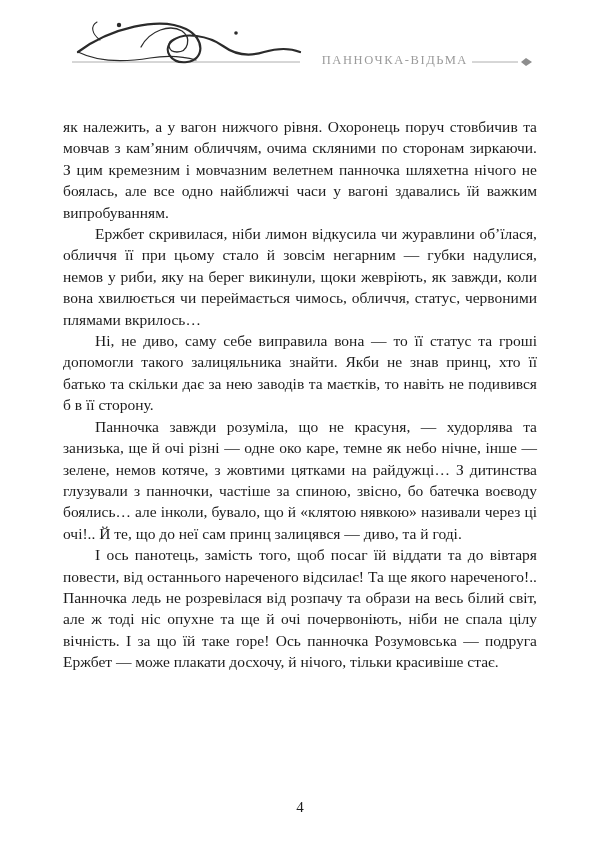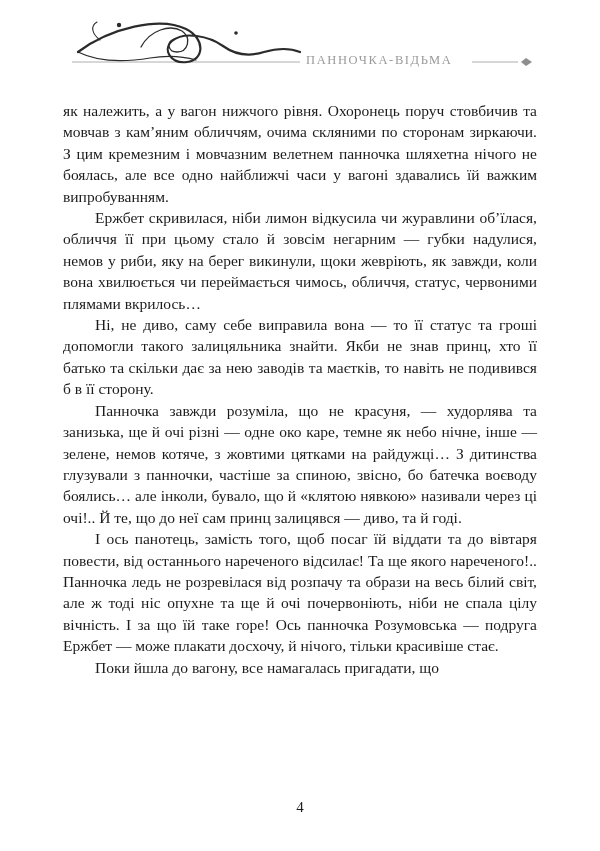--- a/index.html
+++ b/index.html
@@ -29,32 +29,32 @@
     display: block;
     position: absolute;
     top: 0;
     left: 0;
   }
   .running-title {
     position: absolute;
     top: 53px;
     left: 306px;
     width: 162px;
-    text-align: left;
+    text-align: right;
     font-size: 12.5px;
     letter-spacing: 1.6px;
     color: #9a9a9a;
     white-space: nowrap;
     font-family: "Liberation Serif", "DejaVu Serif", serif;
   }
 
   
   .page-body {
     position: absolute;
-    top: 100px;
+    top: 116px;
     left: 63px;
     width: 474px;
   }
   .page-body p {
     margin: 0;
     font-size: 15.5px;
     line-height: 21.4px;
     text-align: justify;
     text-indent: 32px;
     color: #1c1c1c;
@@ -100,20 +100,19 @@
     </svg>
     <div class="running-title">ПАННОЧКА-ВІДЬМА</div>
   </div>
 
   <div class="page-body">
     <p class="no-indent">як належить, а у вагон нижчого рівня. Охоронець поруч стовбичив та мовчав з кам’яним обличчям, очима скляними по сторонам зиркаючи. З цим кремезним і мовчазним велетнем панночка шляхетна нічого не боялась, але все одно найближчі часи у вагоні здавались їй важким випробуванням.</p>
     <p>Ержбет скривилася, ніби лимон відкусила чи журавлини об’їлася, обличчя її при цьому стало й зовсім негарним — губки надулися, немов у риби, яку на берег викинули, щоки жевріють, як завжди, коли вона хвилюється чи переймається чимось, обличчя, статус, червоними плямами вкрилось…</p>
     <p>Ні, не диво, саму себе виправила вона — то її статус та гроші допомогли такого залицяльника знайти. Якби не знав принц, хто її батько та скільки дає за нею заводів та маєтків, то навіть не подивився б в її сторону.</p>
     <p>Панночка завжди розуміла, що не красуня, — худорлява та занизька, ще й очі різні — одне око каре, темне як небо нічне, інше — зелене, немов котяче, з жовтими цятками на райдужці… З дитинства глузували з панночки, частіше за спиною, звісно, бо батечка воєводу боялись… але інколи, бувало, що й «клятою нявкою» називали через ці очі!.. Й те, що до неї сам принц залицявся — диво, та й годі.</p>
     <p>І ось панотець, замість того, щоб посаг їй віддати та до вівтаря повести, від останнього нареченого відсилає! Та ще якого нареченого!.. Панночка ледь не розревілася від розпачу та образи на весь білий світ, але ж тоді ніс опухне та ще й очі почервоніють, ніби не спала цілу вічність. І за що їй таке горе! Ось панночка Розумовська — подруга Ержбет — може плакати досхочу, й нічого, тільки красивіше стає.</p>
-    <p>Поки йшла до вагону, все намагалась пригадати, що</p>
   </div>
 
   <div class="page-footer">
     <span class="page-number">4</span>
   </div>
 
 </div>
 
 </body></html>

